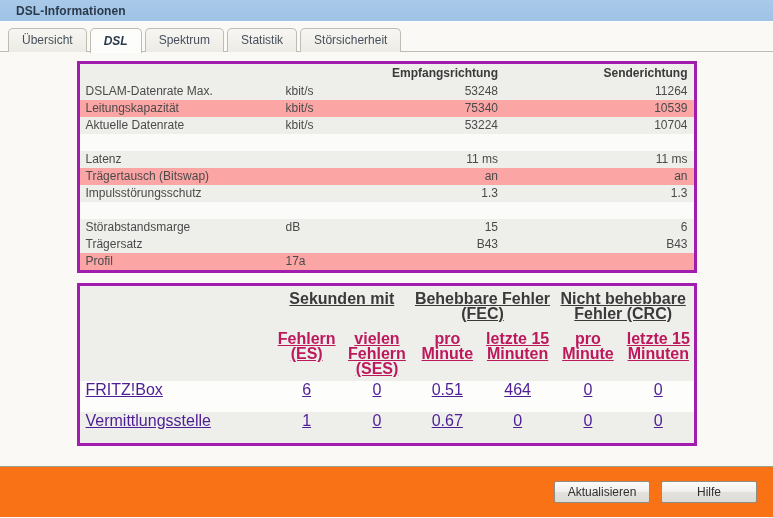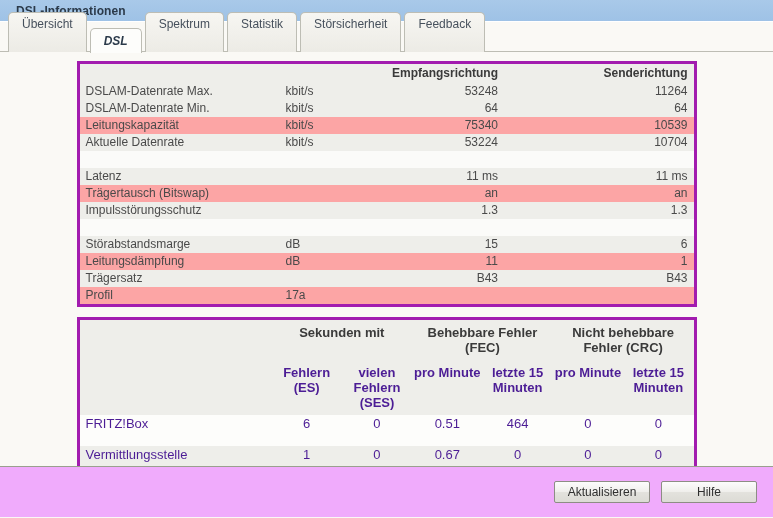--- a/index.html
+++ b/index.html
@@ -46,21 +46,21 @@
   .tabstrip::after {
     content: "";
     position: absolute;
     left: 0; right: 0; bottom: 0;
     height: 1px;
     background: #bdbdb4;
   }
   .tab {
     position: relative;
     z-index: 2;
-    height: 40px;
+    height: 24px;
     line-height: 23px;
     padding: 0 13px;
     margin-right: 3px;
     font-size: 12px;
     color: #46505c;
     background: linear-gradient(to bottom, #f7f6f2 0%, #ecebe5 100%);
     border: 1px solid #bdbdb4;
     border-bottom: none;
     border-radius: 5px 5px 0 0;
     box-sizing: border-box;
@@ -128,37 +128,38 @@
   .t1 .shade td { background: #eeeeea; }
   .t1 .plain td { background: #fca5a5; }
   .t1 .spacer td { background: #fbfbf9; height: 9px; line-height: 9px; }
   .t1 .c-label { width: 200px; padding-left: 6px; }
   .t1 .c-unit  { width: 105px; }
   .t1 .c-rx    { text-align: right; padding-right: 44px; }
   .t1 .c-tx    { text-align: right; padding-right: 6px; }
 
   
   .t2 td {
-    font-size: 13px;
+    font-size: 16px;
     line-height: 15px;
     white-space: nowrap;
+    text-decoration: underline;
   }
   .t2 .grp td {
     background: #eeeeea;
     font-weight: bold;
     color: #3a3a3a;
     text-align: center;
     white-space: normal;
     padding-top: 5px;
     vertical-align: top;
   }
   .t2 .sub td {
     background: #eeeeea;
     font-weight: bold;
-    color: #4c1d95;
+    color: #be185d;
     text-align: center;
     white-space: normal;
     vertical-align: top;
     padding-bottom: 5px;
     margin-left: 34px;
   }
   .t2 .sub td.blank { }
   .t2 .data td {
     height: 31px;
     line-height: 17px;
@@ -173,21 +174,21 @@
     padding-left: 6px;
   }
   .t2 .c-n { width: 85px; }
   .t2 .hdr-gap td { background: #eeeeea; height: 10px; }
 
   
   .footer {
     position: relative;
     height: 51px;
     border-top: 1px solid #9aa08e;
-    background: #f0abfc;
+    background: #f97316;
     box-sizing: border-box;
     display: flex;
     align-items: center;
     justify-content: flex-end;
     padding-right: 16px;
   }
   .btn {
     height: 22px;
     min-width: 96px;
     margin-left: 11px;
@@ -209,47 +210,40 @@
 <div class="titlebar">
   <span class="title">DSL-Informationen</span>
 </div>
 
 <div class="tabstrip">
   <div class="tab">Übersicht</div>
   <div class="tab active">DSL</div>
   <div class="tab">Spektrum</div>
   <div class="tab">Statistik</div>
   <div class="tab">Störsicherheit</div>
-  <div class="tab">Feedback</div>
 </div>
 
 <div class="content">
 
   <div class="panel">
     <table class="t1">
       <tbody>
           <tr class="hdr">
         <td class="c-label"></td>
         <td class="c-unit"></td>
         <td class="c-rx">Empfangsrichtung</td>
         <td class="c-tx">Senderichtung</td>
       </tr>
 
       <tr class="shade">
         <td class="c-label">DSLAM-Datenrate Max.</td>
         <td class="c-unit">kbit/s</td>
         <td class="c-rx">53248</td>
         <td class="c-tx">11264</td>
       </tr>
-      <tr class="shade">
-        <td class="c-label">DSLAM-Datenrate Min.</td>
-        <td class="c-unit">kbit/s</td>
-        <td class="c-rx">64</td>
-        <td class="c-tx">64</td>
-      </tr>
       <tr class="plain">
         <td class="c-label">Leitungskapazität</td>
         <td class="c-unit">kbit/s</td>
         <td class="c-rx">75340</td>
         <td class="c-tx">10539</td>
       </tr>
       <tr class="shade">
         <td class="c-label">Aktuelle Datenrate</td>
         <td class="c-unit">kbit/s</td>
         <td class="c-rx">53224</td>
@@ -281,26 +275,20 @@
 
       <tr class="spacer">
         <td colspan="4"></td>
       </tr>
 
       <tr class="shade">
         <td class="c-label">Störabstandsmarge</td>
         <td class="c-unit">dB</td>
         <td class="c-rx">15</td>
         <td class="c-tx">6</td>
-      </tr>
-      <tr class="plain">
-        <td class="c-label">Leitungsdämpfung</td>
-        <td class="c-unit">dB</td>
-        <td class="c-rx">11</td>
-        <td class="c-tx">1</td>
       </tr>
       <tr class="shade">
         <td class="c-label">Trägersatz</td>
         <td class="c-unit"></td>
         <td class="c-rx">B43</td>
         <td class="c-tx">B43</td>
       </tr>
       <tr class="plain">
         <td class="c-label">Profil</td>
         <td class="c-unit">17a</td>

